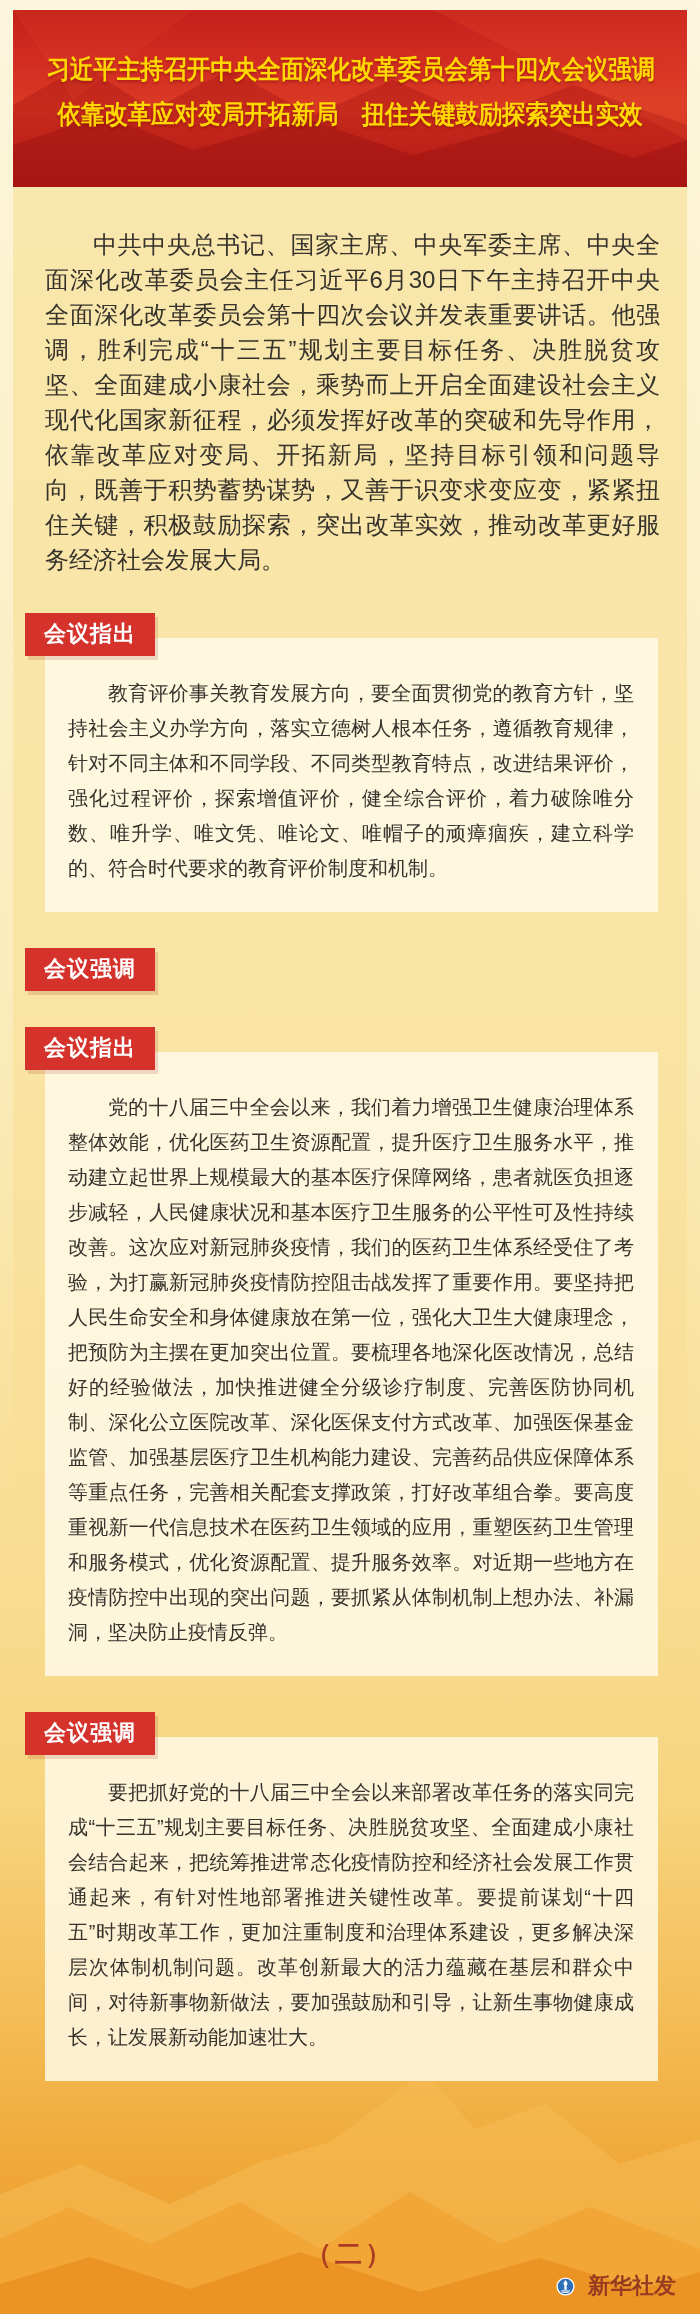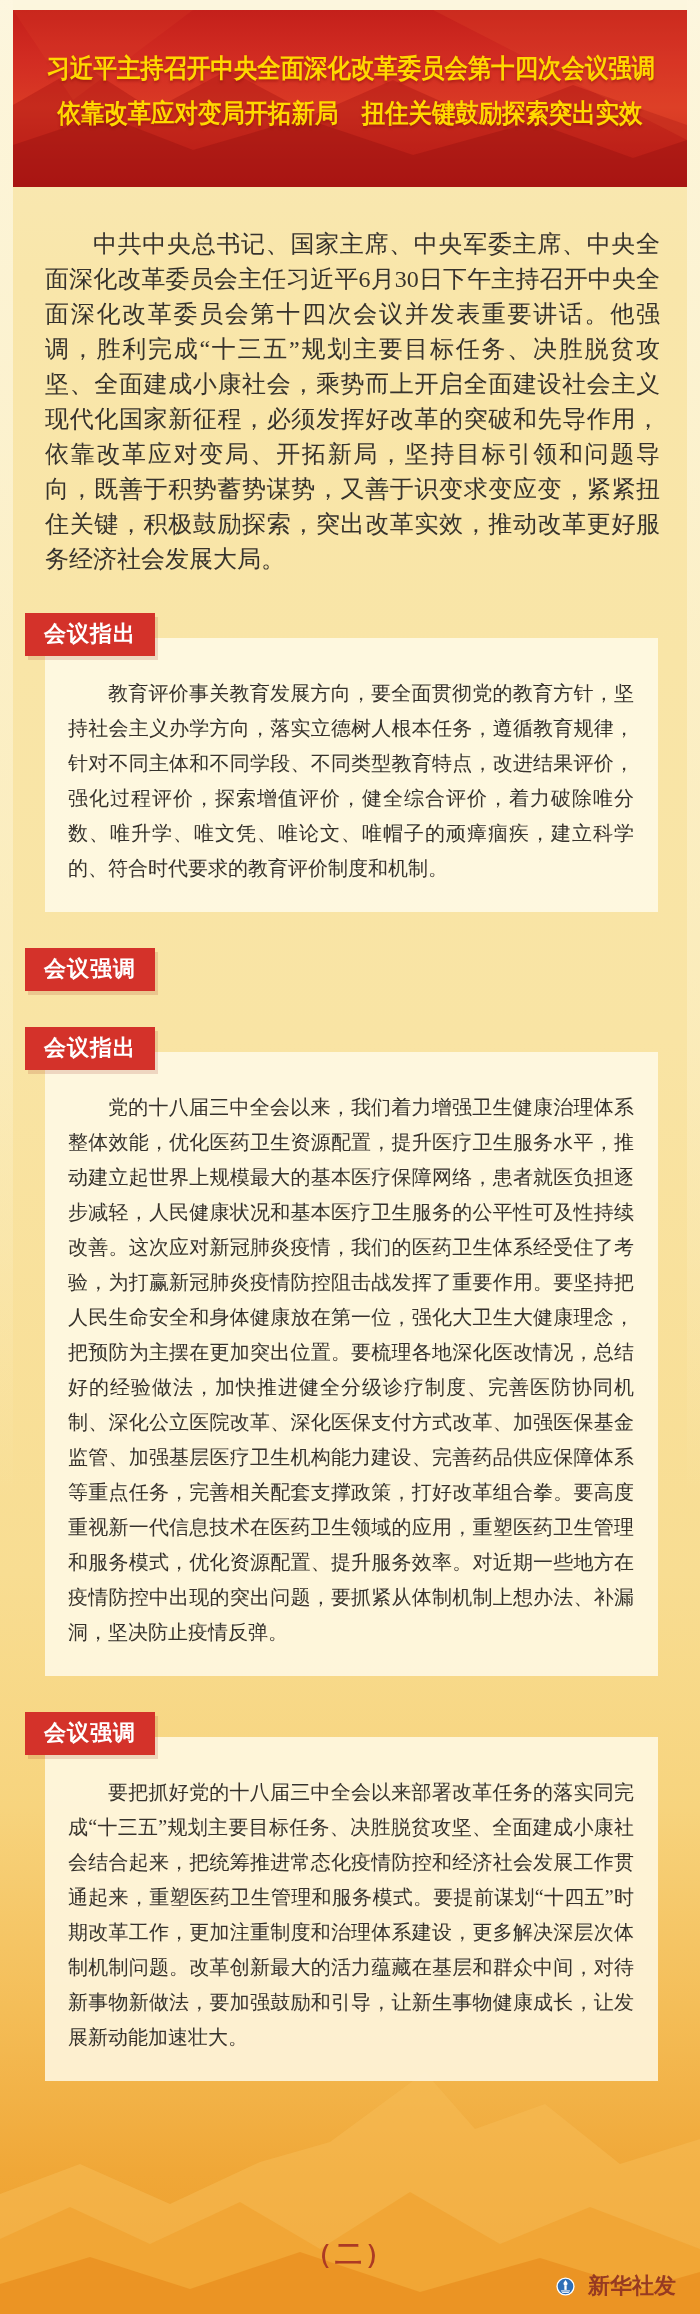--- a/index.html
+++ b/index.html
@@ -1,21 +1,21 @@
 <!DOCTYPE html>
 <html><head>
 <meta charset="utf-8">
 <style>
   html,body{margin:0;padding:0;background:#efe6c6;}
   .page{
     position:relative;
     width:700px;height:2314px;
     margin:0 auto;
     overflow:hidden;
-    font-family:Liberation Serif, serif;
+    font-family:Liberation Sans, sans-serif;
     background:linear-gradient(180deg,
       #f7eecd 0%, #f9e9b6 3%, #f9e6aa 12%,
       #f9e4a4 45%, #f8dd92 68%, #f7d47e 78%,
       #f4bd57 87%, #f0a737 94%, #ed9c2a 100%);
   }
   
   .frame-top{position:absolute;top:0;left:0;right:0;height:10px;background:rgba(253,247,224,.85);}
   .frame-side{position:absolute;top:0;width:13px;height:1500px;
     background:linear-gradient(180deg,rgba(253,247,224,.9),rgba(253,244,210,.45) 70%,rgba(253,244,210,0));}
   .frame-side.left{left:0;}
@@ -139,21 +139,21 @@
   <section class="section">
     <div class="badge">会议指出</div>
     <div class="box">
       <p class="box-text">党的十八届三中全会以来，我们着力增强卫生健康治理体系整体效能，优化医药卫生资源配置，提升医疗卫生服务水平，推动建立起世界上规模最大的基本医疗保障网络，患者就医负担逐步减轻，人民健康状况和基本医疗卫生服务的公平性可及性持续改善。这次应对新冠肺炎疫情，我们的医药卫生体系经受住了考验，为打赢新冠肺炎疫情防控阻击战发挥了重要作用。要坚持把人民生命安全和身体健康放在第一位，强化大卫生大健康理念，把预防为主摆在更加突出位置。要梳理各地深化医改情况，总结好的经验做法，加快推进健全分级诊疗制度、完善医防协同机制、深化公立医院改革、深化医保支付方式改革、加强医保基金监管、加强基层医疗卫生机构能力建设、完善药品供应保障体系等重点任务，完善相关配套支撑政策，打好改革组合拳。要高度重视新一代信息技术在医药卫生领域的应用，重塑医药卫生管理和服务模式，优化资源配置、提升服务效率。对近期一些地方在疫情防控中出现的突出问题，要抓紧从体制机制上想办法、补漏洞，坚决防止疫情反弹。</p>
     </div>
   </section>
 
   <section class="section">
     <div class="badge">会议强调</div>
     <div class="box">
-      <p class="box-text">要把抓好党的十八届三中全会以来部署改革任务的落实同完成“十三五”规划主要目标任务、决胜脱贫攻坚、全面建成小康社会结合起来，把统筹推进常态化疫情防控和经济社会发展工作贯通起来，重塑医药卫生管理和服务模式。要提前谋划“十四五”时期改革工作，更加注重制度和治理体系建设，更多解决深层次体制机制问题。改革创新最大的活力蕴藏在基层和群众中间，对待新事物新做法，要加强鼓励和引导，让新生事物健康成长，让发展新动能加速壮大。</p>
+      <p class="box-text">要把抓好党的十八届三中全会以来部署改革任务的落实同完成“十三五”规划主要目标任务、决胜脱贫攻坚、全面建成小康社会结合起来，把统筹推进常态化疫情防控和经济社会发展工作贯通起来，有针对性地部署推进关键性改革。要提前谋划“十四五”时期改革工作，更加注重制度和治理体系建设，更多解决深层次体制机制问题。改革创新最大的活力蕴藏在基层和群众中间，对待新事物新做法，要加强鼓励和引导，让新生事物健康成长，让发展新动能加速壮大。</p>
     </div>
   </section>
 
   <div class="page-number">（二）</div>
 
   <div class="credit">
     <svg class="xinhua-logo" viewBox="0 0 40 40" aria-hidden="true">
       <circle cx="20" cy="20" r="13.5" fill="#ffffff"></circle>
       <circle cx="20" cy="20" r="11.5" fill="#2e6fb7"></circle>
       <path d="M20 10.5 C21.2 13 23 14 23 16 a3 3 0 0 1 -6 0 c0 -2 1.8 -3 3 -5.5 Z" fill="#ffffff"></path>

